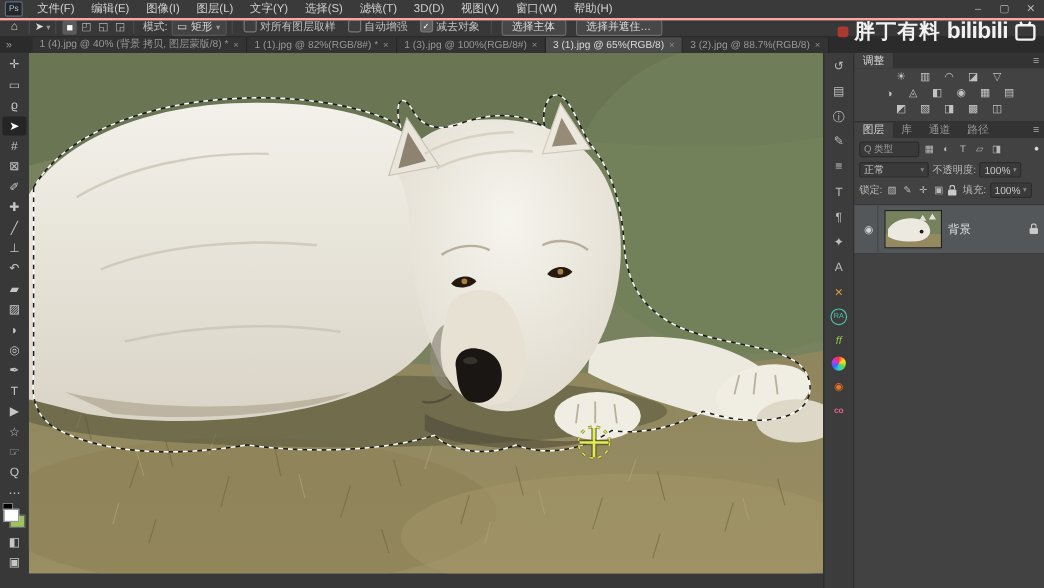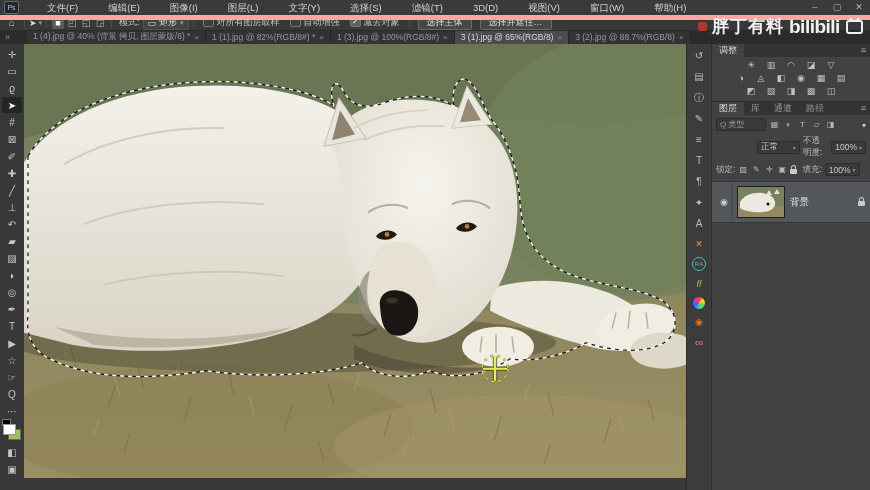--- a/index.html
+++ b/index.html
@@ -1,21 +1,21 @@
 <!DOCTYPE html>
 <html><head>
 <meta charset="utf-8">
 <style>
   html,body{margin:0;padding:0;background:#1e1e1e;}
   #app{position:relative;width:870px;height:490px;background:#383838;overflow:hidden;
        font-family:"Liberation Sans","DejaVu Sans",sans-serif;color:#ccc;font-size:10px;}
 
   
   .menubar{position:absolute;top:0;left:0;right:0;height:15px;background:#3a3a3a;
-           border-bottom:5px solid #fca5a5;display:flex;align-items:center;z-index:5;gap:16px;}
+           border-bottom:2px solid #fca5a5;display:flex;align-items:center;z-index:5;}
   .ps-badge{width:13px;height:11px;margin:0 5px 0 4px;background:#262626;border:1px solid #5a6f85;
             color:#9fc5e8;font-size:7px;line-height:11px;text-align:center;border-radius:2px;}
   .menu-item{padding:0 7px;line-height:15px;color:#d2d2d2;font-size:9.5px;white-space:nowrap;}
   .win-controls{margin-left:auto;display:flex;}
   .win-btn{width:22px;text-align:center;color:#b5b5b5;font-size:9px;line-height:15px;}
 
   
   .optionsbar{position:absolute;top:15px;left:0;right:0;height:15px;background:#383838;
               border-bottom:1px solid #2b2b2b;display:flex;align-items:center;font-size:9px;z-index:4;}
   .opt-pad{width:4px;}
@@ -491,21 +491,21 @@
 
           <div class="filter-icon">T</div>
 
           <div class="filter-icon">▱</div>
 
           <div class="filter-icon">◨</div>
 
         <div class="filter-toggle">●</div>
       </div>
       <div class="blend-row">
-        <div class="field" style="width:50px;margin-left:41px;">
+        <div class="field" style="width:50px;">
           <span>正常</span>
           <span class="caret" style="margin-left:auto;">▾</span>
         </div>
         <span>不透明度:</span>
         <div class="field">
           <span>100%</span>
           <span class="caret">▾</span>
         </div>
       </div>
       <div class="lock-row">

